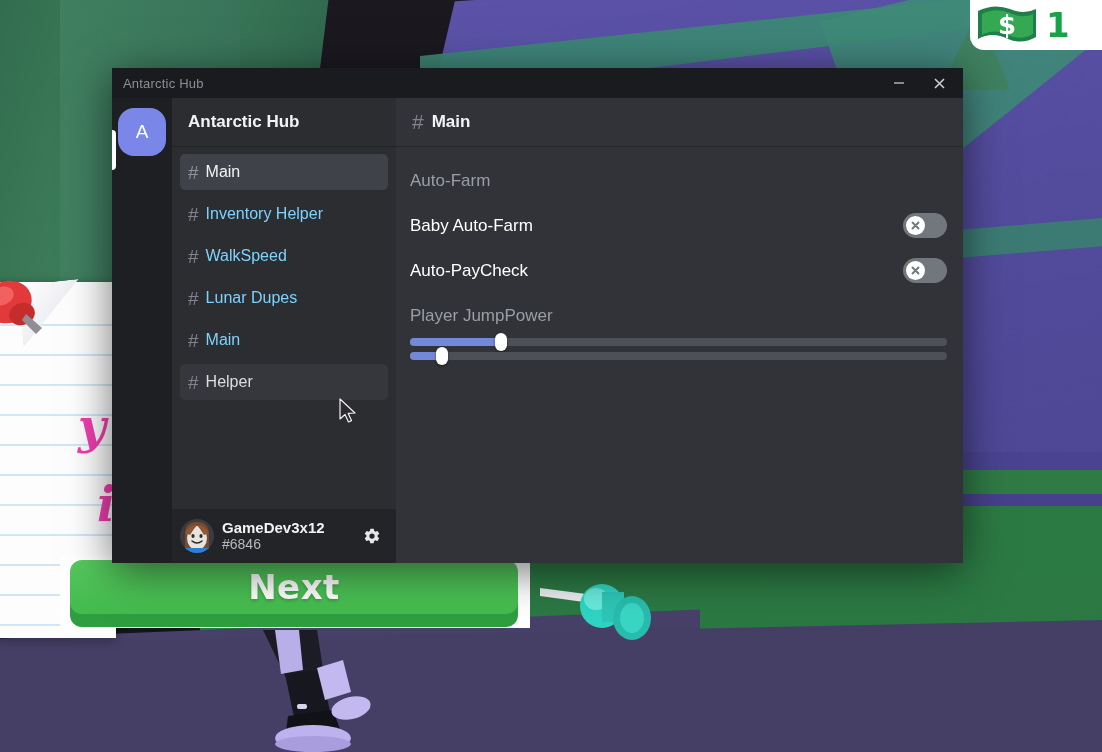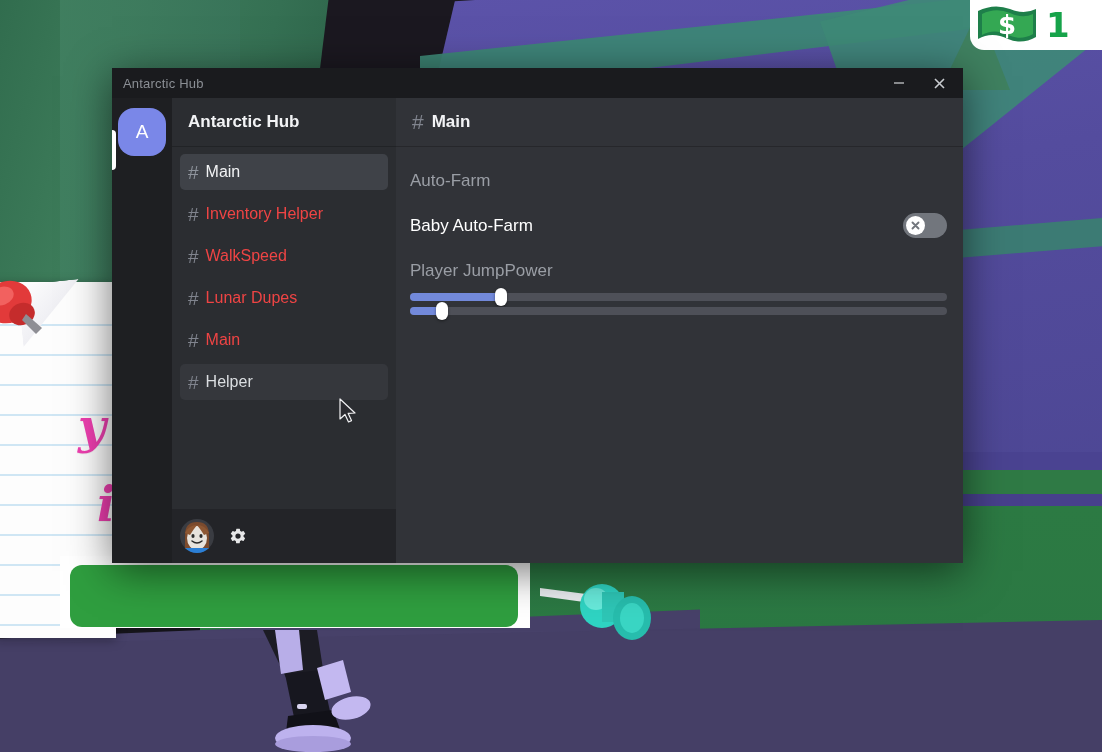--- a/index.html
+++ b/index.html
@@ -202,21 +202,21 @@
     height: 48px; flex: none; display: flex; align-items: center;
     padding: 0 16px; color: #f2f3f5; font-size: 17px; font-weight: 700;
     box-shadow: 0 1px 0 rgba(0,0,0,.22);
   }
   .side-list { flex: 1; padding: 8px 8px 0 8px; overflow: hidden; }
   .chan {
     height: 36px; border-radius: 5px; display: flex; align-items: center;
     gap: 7px; padding: 0 8px; margin-bottom: 6px;
   }
   .chan .hash { color: #80848e; font-size: 19px; font-weight: 400; line-height: 1; }
-  .chan .nm { color: #ef4444; font-size: 16px; }
+  .chan .nm { color: #7dd3fc; font-size: 16px; }
   .chan.active { background: #3f4248; }
   .chan.active .nm { color: #f2f3f5; font-weight: 500; }
   .chan.active .hash { color: #8f949d; }
   .chan.hover { background: #35373c; }
   .chan.hover .nm { color: #dbdee1; font-weight: 500; }
 
   .user-bar {
     height: 54px; flex: none; background: #232428;
     display: flex; align-items: center; padding: 0 8px; gap: 8px;
   }
@@ -355,20 +355,23 @@
     <div class="money-hud">
       <svg class="money-icon" viewBox="0 0 62 44">
         <path d="M2 8 Q18 0 34 6 Q48 12 60 6 L60 34 Q46 42 32 36 Q16 28 2 36 Z" fill="#1e7f4a"></path>
         <path d="M6 11 Q20 4 34 10 Q47 16 57 11 L57 31 Q45 38 32 32 Q18 25 6 32 Z" fill="#34a853"></path>
         <text x="31" y="31" font-family="DejaVu Sans, sans-serif" font-size="26" font-weight="700" fill="#ffffff" text-anchor="middle">$</text>
       </svg>
       <div class="money-val" style="color: rgb(22, 163, 74);">1</div>
     </div>
 
     <div class="next-btn-shadow"></div>
+    <div class="next-btn">
+      <span>Next</span>
+    </div>
   </div>
 
   <div class="win">
 
     <div class="titlebar">
       <div class="title">Antarctic Hub</div>
       <div class="spacer"></div>
       <div class="win-btn">
         <svg width="14" height="14" viewBox="0 0 14 14">
           <path d="M2 7 H12" stroke="#b9bbbe" stroke-width="1.4" fill="none"></path>
@@ -427,20 +430,24 @@
             <rect width="34" height="34" fill="#3a3c42"></rect>
             <path d="M5 16 Q5 3 17 3 Q29 3 29 16 L29 30 L5 30 Z" fill="#7b4a2d"></path>
             <ellipse cx="17" cy="19" rx="10" ry="12" fill="#e7e3dd"></ellipse>
             <ellipse cx="13" cy="17" rx="1.6" ry="2" fill="#2b2b2b"></ellipse>
             <ellipse cx="21" cy="17" rx="1.6" ry="2" fill="#2b2b2b"></ellipse>
             <path d="M12 22 Q17 26 22 22" stroke="#2b2b2b" stroke-width="1.5" fill="none" stroke-linecap="round"></path>
             <path d="M5 14 Q9 6 17 6 Q13 11 10 16 Z" fill="#8d5733"></path>
             <path d="M29 14 Q25 6 17 6 Q21 11 24 16 Z" fill="#8d5733"></path>
             <rect x="5" y="29" width="24" height="5" fill="#2b7fd6"></rect>
           </svg>
+          <div class="user-meta">
+            <div class="user-name">GameDev3x12</div>
+            <div class="user-tag">#6846</div>
+          </div>
           <div class="gear-btn">
             <svg width="18" height="18" viewBox="0 0 24 24">
               <path fill="#e6e7e8" d="M19.4 13a7.7 7.7 0 0 0 0-2l2-1.6a.5.5 0 0 0 .1-.6l-1.9-3.3a.5.5 0 0 0-.6-.2l-2.4 1a7.4 7.4 0 0 0-1.7-1l-.4-2.5a.5.5 0 0 0-.5-.4h-3.8a.5.5 0 0 0-.5.4l-.4 2.5c-.6.3-1.2.6-1.7 1l-2.4-1a.5.5 0 0 0-.6.2L2.5 8.8a.5.5 0 0 0 .1.6L4.6 11a7.7 7.7 0 0 0 0 2l-2 1.6a.5.5 0 0 0-.1.6l1.9 3.3c.1.2.4.3.6.2l2.4-1c.5.4 1.1.7 1.7 1l.4 2.5c0 .2.2.4.5.4h3.8c.3 0 .5-.2.5-.4l.4-2.5c.6-.3 1.2-.6 1.7-1l2.4 1c.2.1.5 0 .6-.2l1.9-3.3a.5.5 0 0 0-.1-.6zM12 15.5A3.5 3.5 0 1 1 12 8.5a3.5 3.5 0 0 1 0 7z"></path>
             </svg>
           </div>
         </div>
       </div>
 
       <div class="main">
         <div class="main-head">
@@ -458,20 +465,30 @@
             <div class="lbl">Baby Auto-Farm</div>
             <div class="toggle" style="background: rgb(114, 118, 125);">
               <div class="knob">
                 <svg width="11" height="11" viewBox="0 0 11 11">
                   <path d="M2.5 2.5 L8.5 8.5 M8.5 2.5 L2.5 8.5" stroke="#72767d" stroke-width="1.9" stroke-linecap="round"></path>
                 </svg>
               </div>
             </div>
           </div>
 
+          <div class="row">
+            <div class="lbl">Auto-PayCheck</div>
+            <div class="toggle" style="background: rgb(114, 118, 125);">
+              <div class="knob">
+                <svg width="11" height="11" viewBox="0 0 11 11">
+                  <path d="M2.5 2.5 L8.5 8.5 M8.5 2.5 L2.5 8.5" stroke="#72767d" stroke-width="1.9" stroke-linecap="round"></path>
+                </svg>
+              </div>
+            </div>
+          </div>
 
           <div class="row section">
             <div class="lbl">Player JumpPower</div>
           </div>
 
           <div class="slider">
             <div class="fill" id="fill-jump" style="width: 17%; background: rgb(114, 137, 218);"></div>
             <div class="knob" id="knob-jump" style="left: 17%;"></div>
           </div>
 

